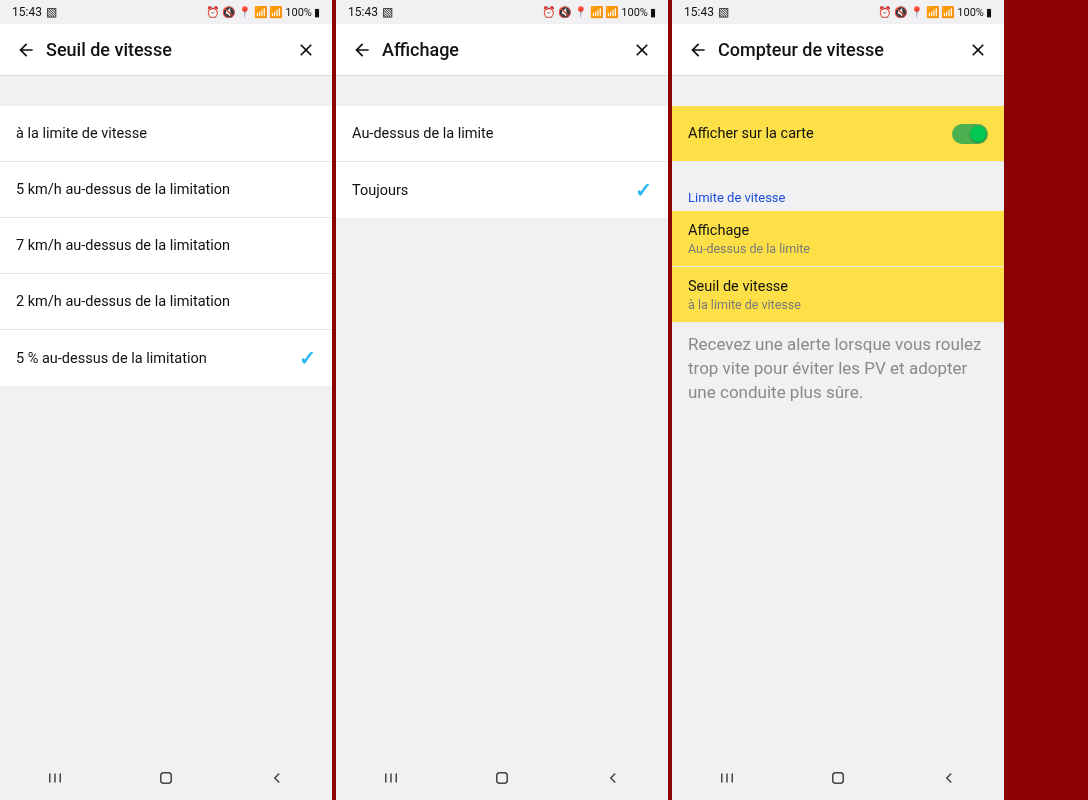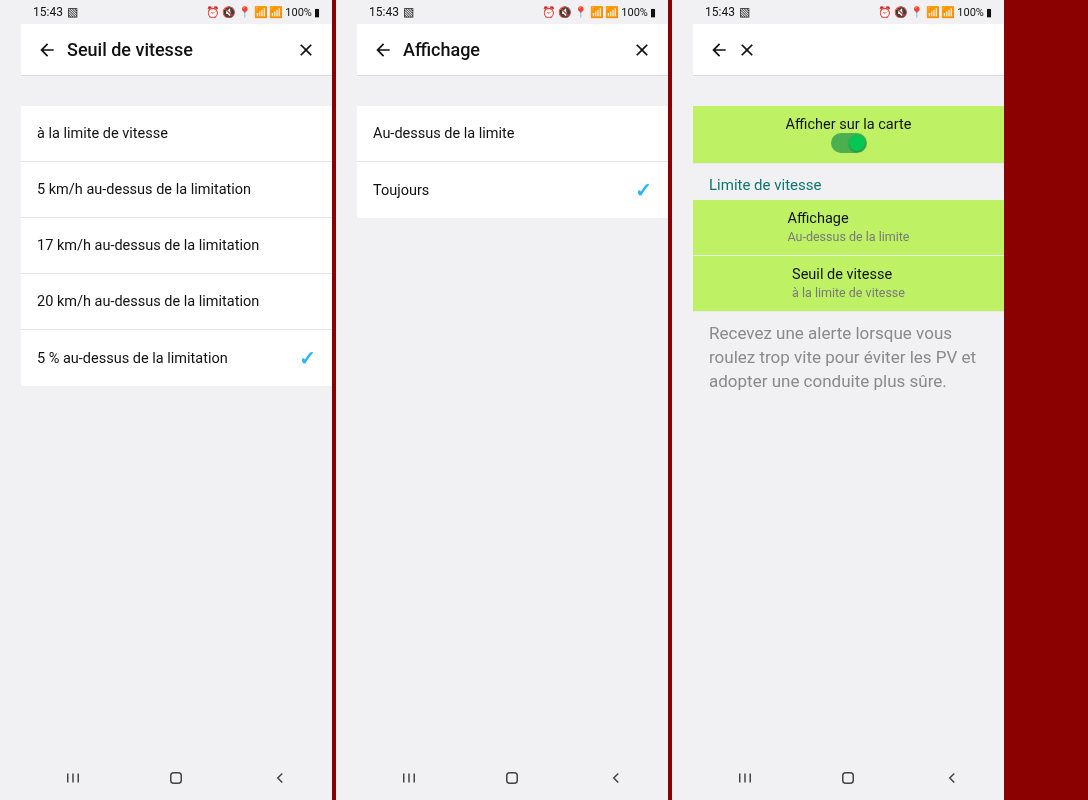--- a/index.html
+++ b/index.html
@@ -11,21 +11,20 @@
     background: #8b0000;
     overflow: hidden;
   }
   .phone {
     width: 332px;
     height: 800px;
     background: #f1f1f3;
     display: flex;
     flex-direction: column;
     position: relative;
-    padding-left: 21px;
   }
   .separator {
     width: 4px;
     height: 800px;
     background: #8b0000;
   }
   .status-bar {
     height: 24px;
     display: flex;
     justify-content: space-between;
@@ -59,33 +58,33 @@
     justify-content: space-between;
     padding: 0 16px;
     border-bottom: 1px solid #e8e8e8;
     cursor: pointer;
   }
   .list-item:last-child { border-bottom: none; gap: 7px; }
   .list-item .label { font-size: 14.5px; color: #111; }
   .check { color: #29b6f6; font-size: 20px; font-weight: bold; }
   .section-header {
     padding: 12px 16px 6px;
-    font-size: 15px;
-    color: #0f766e;
+    font-size: 13px;
+    color: #1d4ed8;
+    margin-top: 16px;
   }
   .setting-row {
-    background: #bef264;
+    background: #fde047;
     min-height: 56px;
     display: flex;
     align-items: center;
     justify-content: space-between;
     padding: 10px 16px;
     border-bottom: 1px solid #e8e8e8;
     cursor: pointer;
-    flex-direction: column;
   }
   .setting-row.single { min-height: 56px; }
   .setting-row .text { display: flex; flex-direction: column; }
   .setting-row .primary { font-size: 14.5px; color: #111; }
   .setting-row .secondary { font-size: 12.5px; color: #7a7a7a; margin-top: 2px; }
   .toggle {
     width: 36px;
     height: 20px;
     background: #4caf50;
     border-radius: 10px;
@@ -154,24 +153,24 @@
   <div class="content">
     <div class="spacer"></div>
     <div class="list" id="list1">
         <div class="list-item">
           <span class="label">à la limite de vitesse</span>
         </div>
         <div class="list-item">
           <span class="label">5 km/h au-dessus de la limitation</span>
         </div>
         <div class="list-item">
-          <span class="label">17 km/h au-dessus de la limitation</span>
-        </div>
-        <div class="list-item">
-          <span class="label">20 km/h au-dessus de la limitation</span>
+          <span class="label">7 km/h au-dessus de la limitation</span>
+        </div>
+        <div class="list-item">
+          <span class="label">2 km/h au-dessus de la limitation</span>
         </div>
         <div class="list-item">
           <span class="label">5 % au-dessus de la limitation</span>
           <span class="check">✓</span>
         </div>
       </div>
   </div>
   <div class="nav-bar">
     <div class="nav-btn">
         <svg width="18" height="18" viewBox="0 0 24 24">
@@ -270,20 +269,21 @@
       <span>100%</span>
       <span class="icon">▮</span>
     </div>
   </div>
   <div class="app-bar">
     <div class="back">
       <svg width="20" height="20" viewBox="0 0 24 24">
           <path d="M20 11H7.83l5.59-5.59L12 4l-8 8 8 8 1.41-1.41L7.83 13H20z" fill="#111"></path>
         </svg>
     </div>
+    <div class="title">Compteur de vitesse</div>
     <div class="close">
       <svg width="20" height="20" viewBox="0 0 24 24">
           <path d="M19 6.41 17.59 5 12 10.59 6.41 5 5 6.41 10.59 12 5 17.59 6.41 19 12 13.41 17.59 19 19 17.59 13.41 12z" fill="#111"></path>
         </svg>
     </div>
   </div>
   <div class="content">
     <div class="spacer"></div>
     <div class="setting-row single">
       <div class="text">

